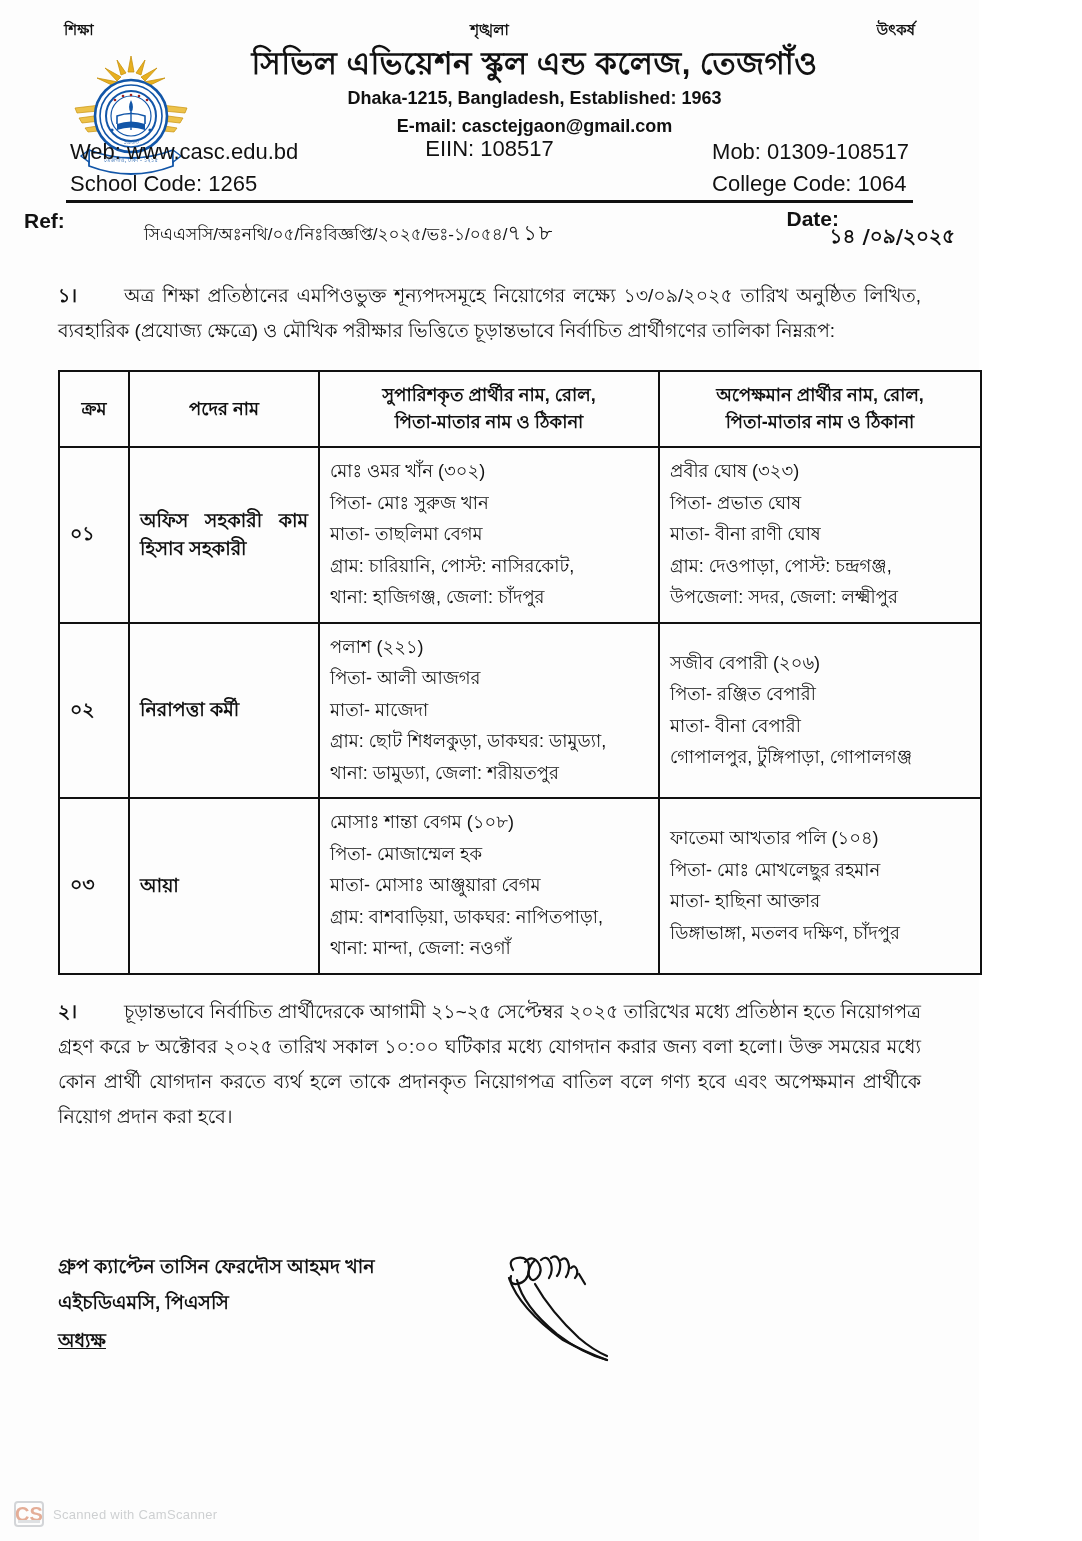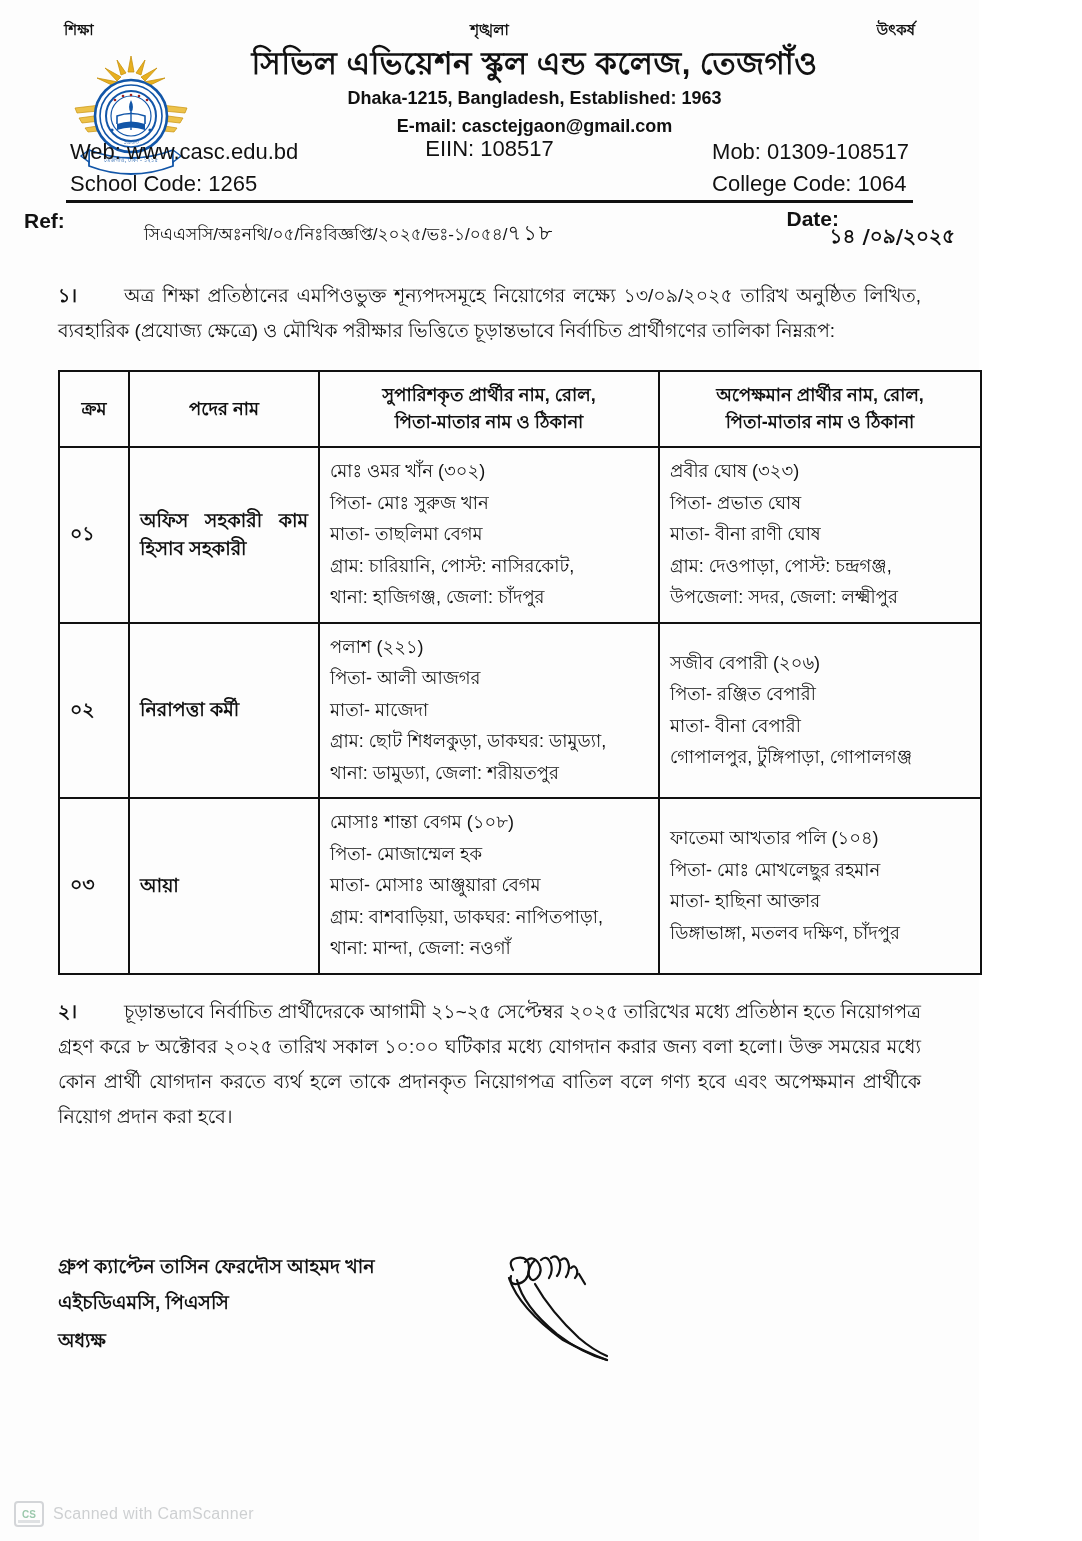--- a/index.html
+++ b/index.html
@@ -140,49 +140,49 @@
   
   .sign-block {
     margin-top: 28px;
     padding-right: 70px;
     position: relative;
     height: 210px;
   }
   .sig-svg { position: absolute; right: 190px; top: 2px; }
   .sign-name { font-size: 19px; font-weight: 600; margin-top: 118px; }
   .sign-qual { font-size: 19px; font-weight: 600; margin-top: 4px; padding-right: 34px; }
-  .sign-desig { font-size: 19px; font-weight: 600; margin-top: 6px; padding-right: 108px; }
+  .sign-desig { font-size: 19px; font-weight: 600; margin-top: 6px; padding-right: 108px; text-decoration: underline; }
 
   
   .scanner-footer {
     position: absolute;
     left: 14px;
     bottom: 14px;
     display: flex;
     align-items: center;
     gap: 9px;
     opacity: .42;
   }
   .cs-logo {
     width: 30px; height: 26px;
     border: 2px solid #9aa0a6;
     border-radius: 4px;
-    font-size: 10px;
-    font-weight: 700;
-    color: #15803d;
+    font-size: 20px;
+    font-weight: 700;
+    color: #c2410c;
     display: flex; align-items: center; justify-content: center;
     font-family: "Liberation Sans", sans-serif;
     position: relative;
   }
   .cs-logo::after {
     content: "";
     position: absolute; left: 2px; right: 2px; bottom: 2px; height: 3px;
     background: #b8bcc0;
   }
-  .cs-text { font-size: 16px; color: #8d9296; letter-spacing: .3px; }
+  .cs-text { font-size: 13px; color: #8d9296; letter-spacing: .3px; }
 </style>
 </head>
 <body>
 
 <div class="page">
 
   <div class="letterhead">
 
     <div class="motto-row">
       <span class="motto-left">শিক্ষা</span>

